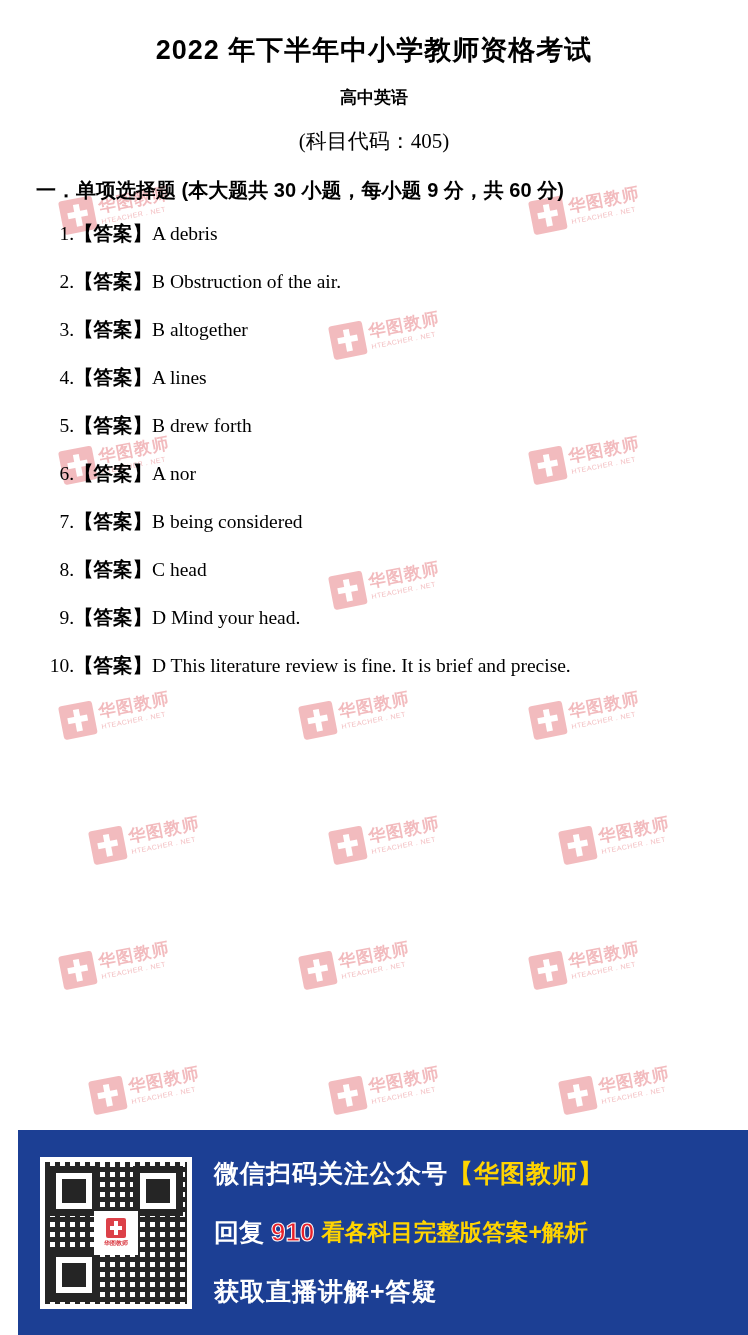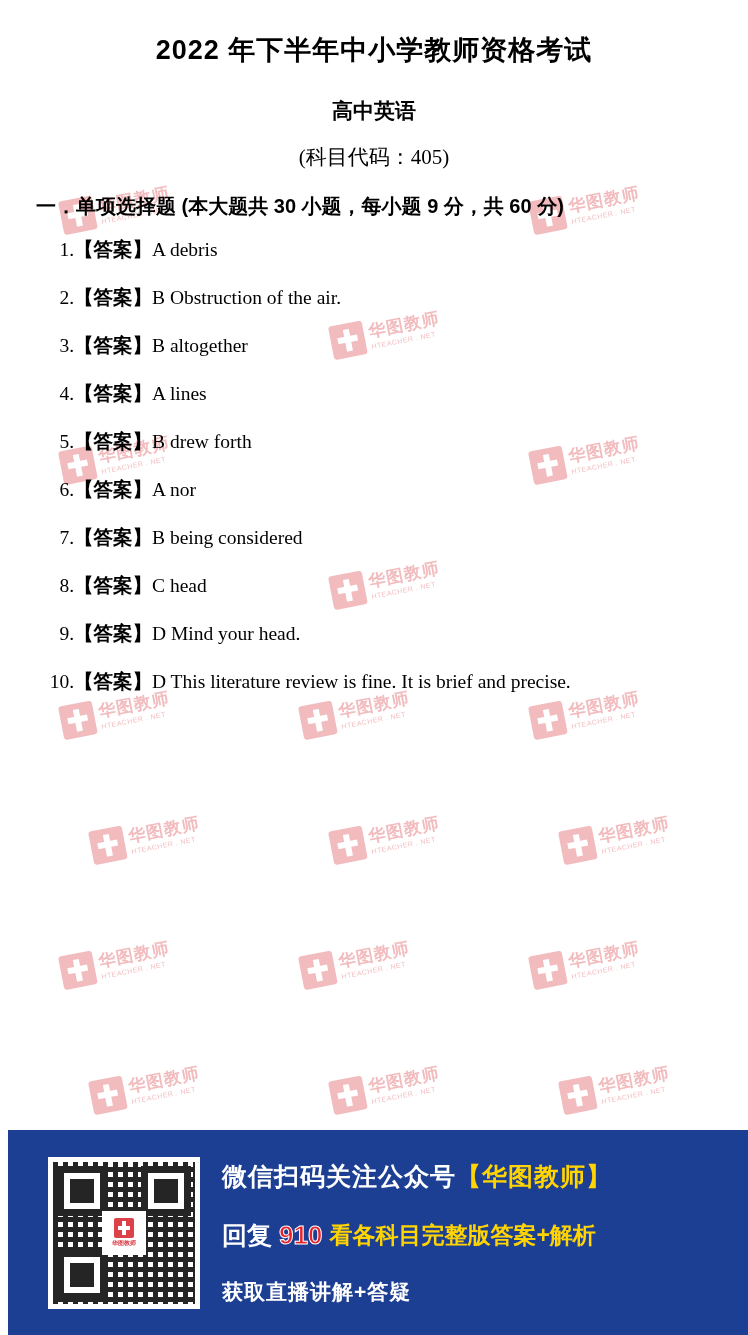--- a/index.html
+++ b/index.html
@@ -102,23 +102,23 @@
     font-weight: bold;
     font-size: 27px;
     color: #000;
     margin-top: 32px;
     letter-spacing: 1px;
   }
   .title-sub {
     text-align: center;
     font-family: "Liberation Sans", sans-serif;
     font-weight: bold;
-    font-size: 21px;
+    font-size: 17px;
     color: #000;
-    margin-top: 29px;
+    margin-top: 18px;
   }
   .title-code {
     text-align: center;
     font-family: "Liberation Serif", serif;
     font-size: 21px;
     color: #000;
     margin-top: 18px;
   }
   .section-head {
     font-family: "Liberation Sans", sans-serif;
@@ -151,29 +151,29 @@
     font-family: "Liberation Sans", sans-serif;
     font-weight: bold;
     flex: none;
   }
   .answers li .txt {
   }
 
   
   .footer {
     position: absolute;
-    left: 8px;
+    left: 18px;
     right: 0;
     bottom: 0;
     height: 205px;
     background: #1c3f94;
     z-index: 3;
     display: flex;
     align-items: center;
-    padding: 0 40px;
+    padding: 0 22px;
     box-sizing: border-box;
   }
   .qr {
     width: 152px;
     height: 152px;
     background: #ffffff;
     flex: none;
     position: relative;
     padding: 5px;
     box-sizing: border-box;
@@ -277,21 +277,21 @@
     margin: 15px 7px;
     -webkit-text-stroke: 1px #ffffff;
   }
   .fline2 .r2 {
     font-size: 23px;
     font-weight: bold;
     color: #ffd400;
   }
   .fline3 {
     margin-top: 12px;
-    font-size: 21px;
+    font-size: 25px;
     font-weight: bold;
     color: #ffffff;
     letter-spacing: 1px;
   }
 </style>
 </head>
 <body>
 
 <div class="wm-layer" id="wm-layer">
     <div class="wm" style="left: 60px; top: 185px;">

